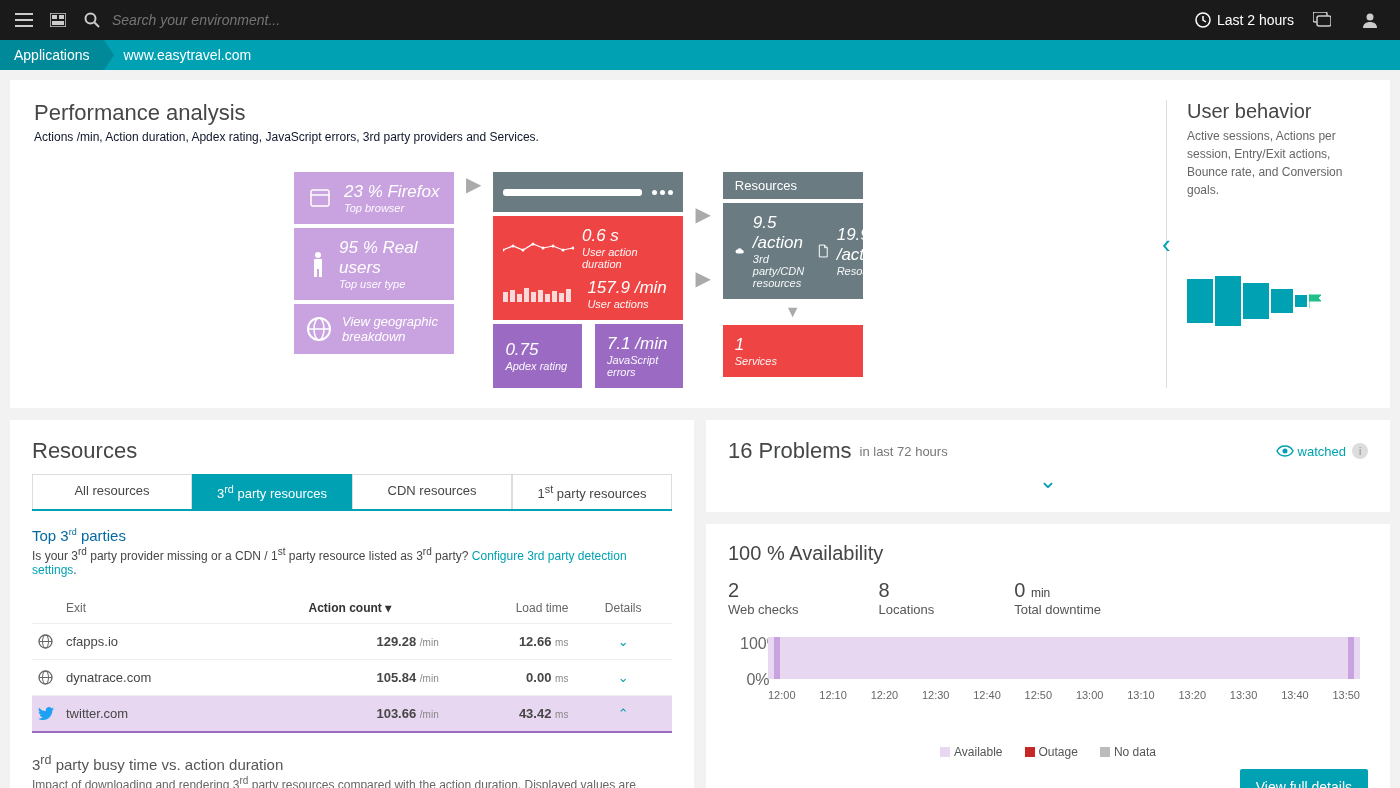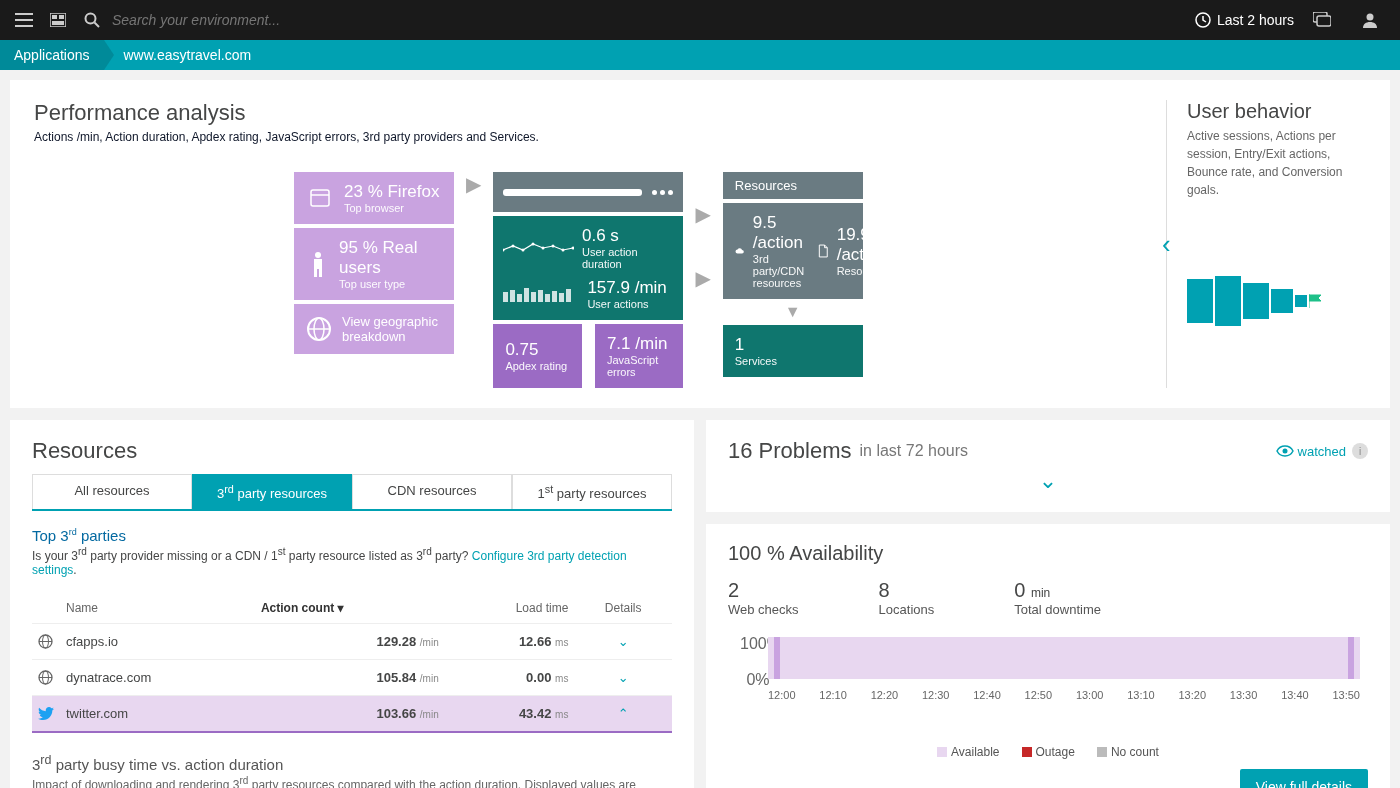--- a/index.html
+++ b/index.html
@@ -15,27 +15,27 @@
 .breadcrumb .crumb.first::after { content: ''; position: absolute; right: -10px; top: 0; width: 0; height: 0; border-top: 15px solid transparent; border-bottom: 15px solid transparent; border-left: 10px solid #008a99; z-index: 1; }
 
 .main-card { background: #fff; margin: 10px 10px 0 10px; padding: 20px 24px; display: flex; }
 .perf-left { flex: 1; }
 .perf-left h1 { font-size: 22px; font-weight: 300; color: #454646; margin-bottom: 4px; }
 .perf-left .subtitle { font-size: 12px; color: #0f172a; margin-bottom: 28px; }
 .flow { display: flex; align-items: flex-start; gap: 8px; margin-top: 18px; padding-left: 260px; }
 .flow-col { display: flex; flex-direction: column; gap: 4px; }
 .tile { padding: 10px 12px; color: #fff; display: flex; align-items: center; gap: 10px; min-height: 40px; }
 .tile.purple-light { background: #c9a3e0; }
-.tile.purple-mid { background: #0f766e; }
+.tile.purple-mid { background: #ef4444; }
 .tile.purple-dark { background: #9b6bc4; }
 .tile.teal-grey { background: #6a7b82; }
 .tile .icon-holder { width: 28px; height: 28px; display: flex; align-items: center; justify-content: center; }
 .tile .big-val { font-size: 17px; font-weight: 400; }
 .tile .sub { font-size: 11px; opacity: 0.95; }
-.tile .text-col { display: flex; flex-direction: column; }
+.tile .text-col { display: flex; flex-direction: column; font-style: italic; }
 .arrow { color: #aaa; display: flex; align-items: center; padding: 0 4px; font-size: 20px;}
 .tile-header { background: #6a7b82; color: #fff; padding: 6px 12px; font-size: 13px; }
 .tile.half { width: 90px; flex: 1; }
 .half-wrap { display: flex; gap: 13px; }
 .user-behavior { width: 200px; border-left: 1px solid #ddd; padding-left: 20px; }
 .user-behavior h2 { font-size: 20px; font-weight: 300; margin-bottom: 4px; }
 .user-behavior p { font-size: 12px; color: #666; line-height: 1.5; }
 .ub-arrow { color: #00a1b2; font-size: 26px; cursor: pointer; margin: 30px 0 10px -25px; }
 .funnel { display: flex; align-items: center; gap: 2px; margin-top: 16px; }
 .funnel-block { background: #00a1b2; }
@@ -58,21 +58,21 @@
 .table tr.row.expanded { background: #e8d7f0; border-bottom: 2px solid #9b6bc4; }
 .table .unit { font-size: 10px; color: #888; }
 .table .dropdown-icon { color: #00a1b2; cursor: pointer; text-align: center; }
 .chart-title { font-size: 15px; color: #555; margin-top: 20px; }
 .chart-sub { font-size: 12px; color: #666; margin-top: 2px; }
 .legend-item { display: flex; align-items: center; gap: 4px; }
 .btn-teal { background: #00a1b2; color: #fff; border: none; padding: 10px 16px; font-size: 14px; cursor: pointer; float: right; margin-top: 10px; border-radius: 2px; }
 
 .problems-head { display: flex; align-items: center; }
 .problems-head .count { font-size: 22px; font-weight: 300; }
-.problems-head .range { font-size: 16px; color: #777; margin-left: 8px; }
+.problems-head .range { font-size: 13px; color: #777; margin-left: 8px; }
 .watched { margin-left: auto; color: #00a1b2; display: flex; align-items: center; gap: 4px; cursor: pointer; font-size: 13px; }
 .info-icon { width: 16px; height: 16px; background: #ddd; border-radius: 50%; margin-left: 6px; display:inline-flex; align-items:center; justify-content:center; font-size:10px; color:#888;}
 .chev-down { text-align: center; color: #00a1b2; font-size: 22px; cursor: pointer; margin-top: 4px; }
 
 .avail-grid { display: flex; gap: 80px; margin-top: 14px; }
 .avail-item .num { font-size: 20px; font-weight: 300; }
 .avail-item .num .unit2 { font-size: 12px; }
 .avail-item .lbl { font-size: 13px; color: #555; }
 .avail-chart { margin-top: 20px; position: relative; height: 80px; }
 .avail-bar { position: absolute; left: 40px; right: 8px; top: 0; height: 42px; background: #e8d7f0; }
@@ -311,22 +311,22 @@
       <div class="tab"><span>1<sup>st</sup> party resources</span></div>
     </div>
     <div class="section-sub">Top 3<sup>rd</sup> parties</div>
     <div class="help">
       Is your 3<sup>rd</sup> party provider missing or a CDN / 1<sup>st</sup> party resource listed as 3<sup>rd</sup> party? <span class="link">Configure 3rd party detection settings</span>.
     </div>
     <table class="table">
       <thead>
           <tr>
         <th style="width:24px"></th>
-        <th>Name</th>
-        <th class="sorted" style="text-align:left">Action count ▾</th>
+        <th>Exit</th>
+        <th class="sorted" style="text-align:center">Action count ▾</th>
         <th style="text-align:right">Load time</th>
         <th style="text-align:center">Details</th>
       </tr>
         </thead>
       <tbody id="res-rows">
           <tr class="row">
             <td>
               <svg width="15" height="15" viewBox="0 0 15 15">
                 <circle cx="7.5" cy="7.5" r="6.5" fill="none" stroke="#666" stroke-width="1.3"></circle>
                 <ellipse cx="7.5" cy="7.5" rx="3" ry="6.5" fill="none" stroke="#666" stroke-width="1"></ellipse>
@@ -429,21 +429,21 @@
         <div class="legend-item">
             <span class="sq" style="background:#e8d7f0"></span>
             <span>Available</span>
           </div>
         <div class="legend-item">
             <span class="sq" style="background:#c62828"></span>
             <span>Outage</span>
           </div>
         <div class="legend-item">
             <span class="sq" style="background:#bbb"></span>
-            <span>No count</span>
+            <span>No data</span>
           </div>
       </div>
       <button class="btn-teal">View full details</button>
       <div style="clear:both"></div>
     </div>
 
   </div>
 </div>
 
 </body></html>

